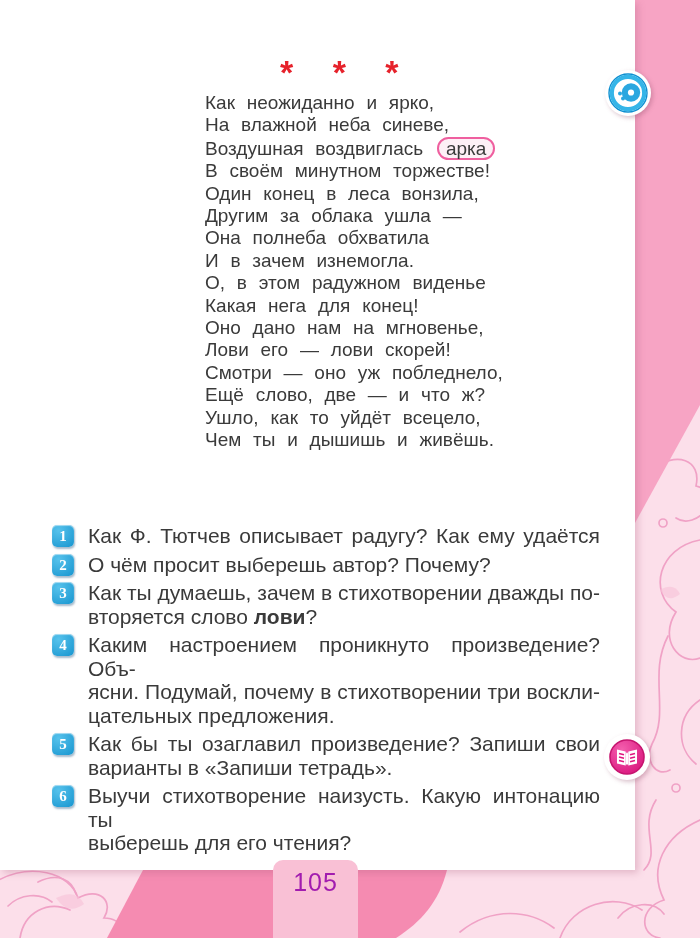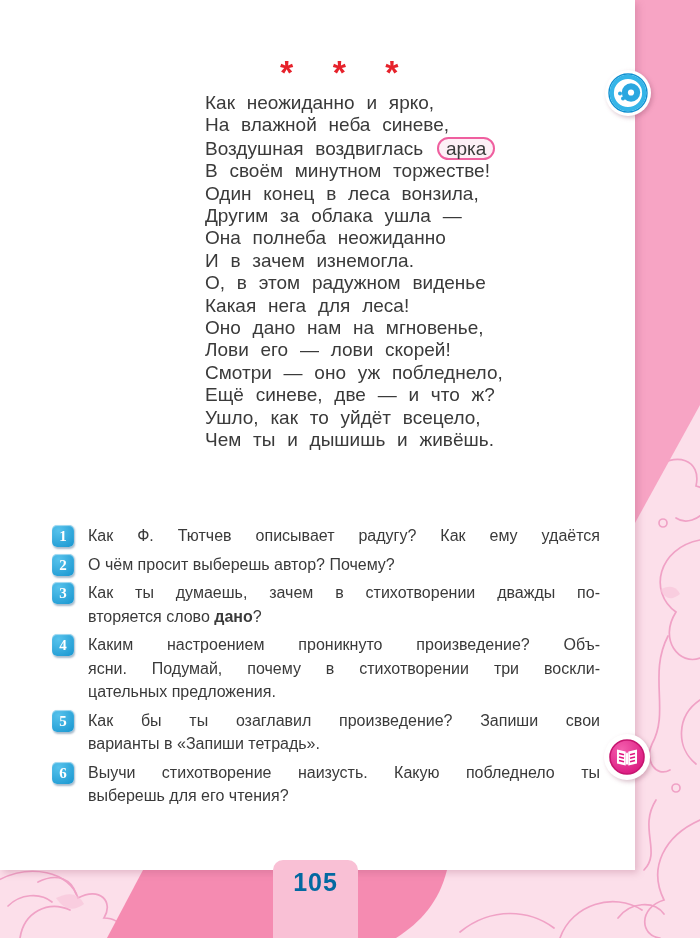--- a/index.html
+++ b/index.html
@@ -29,30 +29,30 @@
   
   .questions{position:absolute;left:0;top:524px;width:612px;}
   .q-row{display:flex;align-items:flex-start;margin-bottom:5px;}
   .q-badge{
     flex:0 0 auto;width:22px;height:22px;margin-left:52px;margin-top:1px;
     border-radius:5px;color:#fff;text-align:center;
     font-family:"Liberation Serif", serif;font-weight:bold;font-size:15px;line-height:22px;
     box-shadow:1px 1.5px 2px rgba(0,60,110,.35), inset 0 1px 1px rgba(255,255,255,.55);
   }
   .q-text{flex:0 0 auto;width:512px;margin-left:14px;}
-  .q-line{font-size:16px;line-height:23.5px;}
+  .q-line{font-size:21px;line-height:23.5px;}
   .q-line.just{text-align:justify;text-align-last:justify;}
   .q-line b{font-weight:bold;}
   
   .page-num-box{
     position:absolute;left:273px;top:860px;width:85px;height:78px;z-index:3;
     border-radius:10px 10px 0 0;text-align:center;
   }
   .page-num-box span{
-    display:inline-block;margin-top:8px;font-weight:bold;font-size:25px;color:#0369a1;
+    display:inline-block;margin-top:8px;font-weight:normal;font-size:25px;color:#a21caf;
     letter-spacing:1px;
   }
   
   .icon-bump{
     position:absolute;width:46px;height:46px;border-radius:50%;background:#fff;z-index:4;
     box-shadow:2px 2px 4px rgba(150,80,110,.35);
   }
   .icon-bump svg{position:absolute;left:0;top:0;}
   .icon-disc{left:605px;top:70px;}
   .icon-book{left:604px;top:734px;}
@@ -104,70 +104,70 @@
 
   <div class="white-page">
     <div class="stars" id="stars" style="color: rgb(230, 34, 43);">* * *</div>
     <div class="poem" id="poem">
         <div class="poem-line">Как неожиданно и ярко,</div>
         <div class="poem-line">На влажной неба синеве,</div>
         <div class="poem-line"><span>Воздушная воздвиглась </span><span class="hl-pill" style="border: 2.5px solid rgb(239, 95, 159); background: rgb(253, 240, 246);">арка</span></div>
         <div class="poem-line">В своём минутном торжестве!</div>
         <div class="poem-line">Один конец в леса вонзила,</div>
         <div class="poem-line">Другим за облака ушла —</div>
-        <div class="poem-line">Она полнеба неожиданно</div>
+        <div class="poem-line">Она полнеба обхватила</div>
         <div class="poem-line">И в зачем изнемогла.</div>
         <div class="poem-line">О, в этом радужном виденье</div>
-        <div class="poem-line">Какая нега для леса!</div>
+        <div class="poem-line">Какая нега для конец!</div>
         <div class="poem-line">Оно дано нам на мгновенье,</div>
         <div class="poem-line">Лови его — лови скорей!</div>
         <div class="poem-line">Смотри — оно уж побледнело,</div>
-        <div class="poem-line">Ещё синеве, две — и что ж?</div>
+        <div class="poem-line">Ещё слово, две — и что ж?</div>
         <div class="poem-line">Ушло, как то уйдёт всецело,</div>
         <div class="poem-line">Чем ты и дышишь и живёшь.</div>
       </div>
     <div class="questions" id="questions">
         <div class="q-row">
           <div class="q-badge" style="background: radial-gradient(circle at 30% 25%, rgb(86, 194, 236), rgb(23, 149, 207));">1</div>
           <div class="q-text">
             <div class="q-line just">Как Ф. Тютчев описывает радугу? Как ему удаётся</div>
           </div>
         </div>
         <div class="q-row">
           <div class="q-badge" style="background: radial-gradient(circle at 30% 25%, rgb(86, 194, 236), rgb(23, 149, 207));">2</div>
           <div class="q-text">
             <div class="q-line">О чём просит выберешь автор? Почему?</div>
           </div>
         </div>
         <div class="q-row">
           <div class="q-badge" style="background: radial-gradient(circle at 30% 25%, rgb(86, 194, 236), rgb(23, 149, 207));">3</div>
           <div class="q-text">
             <div class="q-line just">Как ты думаешь, зачем в стихотворении дважды по-</div>
-            <div class="q-line"><span>вторяется слово </span><b>дано</b><span>?</span></div>
+            <div class="q-line"><span>вторяется слово </span><b>лови</b><span>?</span></div>
           </div>
         </div>
         <div class="q-row">
           <div class="q-badge" style="background: radial-gradient(circle at 30% 25%, rgb(86, 194, 236), rgb(23, 149, 207));">4</div>
           <div class="q-text">
             <div class="q-line just">Каким настроением проникнуто произведение? Объ-</div>
             <div class="q-line just">ясни. Подумай, почему в стихотворении три воскли-</div>
             <div class="q-line">цательных предложения.</div>
           </div>
         </div>
         <div class="q-row">
           <div class="q-badge" style="background: radial-gradient(circle at 30% 25%, rgb(86, 194, 236), rgb(23, 149, 207));">5</div>
           <div class="q-text">
             <div class="q-line just">Как бы ты озаглавил произведение? Запиши свои</div>
             <div class="q-line">варианты в «Запиши тетрадь».</div>
           </div>
         </div>
         <div class="q-row">
           <div class="q-badge" style="background: radial-gradient(circle at 30% 25%, rgb(86, 194, 236), rgb(23, 149, 207));">6</div>
           <div class="q-text">
-            <div class="q-line just">Выучи стихотворение наизусть. Какую побледнело ты</div>
+            <div class="q-line just">Выучи стихотворение наизусть. Какую интонацию ты</div>
             <div class="q-line">выберешь для его чтения?</div>
           </div>
         </div>
       </div>
   </div>
 
   <div class="page-num-box" style="background: rgb(249, 192, 213);">
     <span>105</span>
   </div>
 

